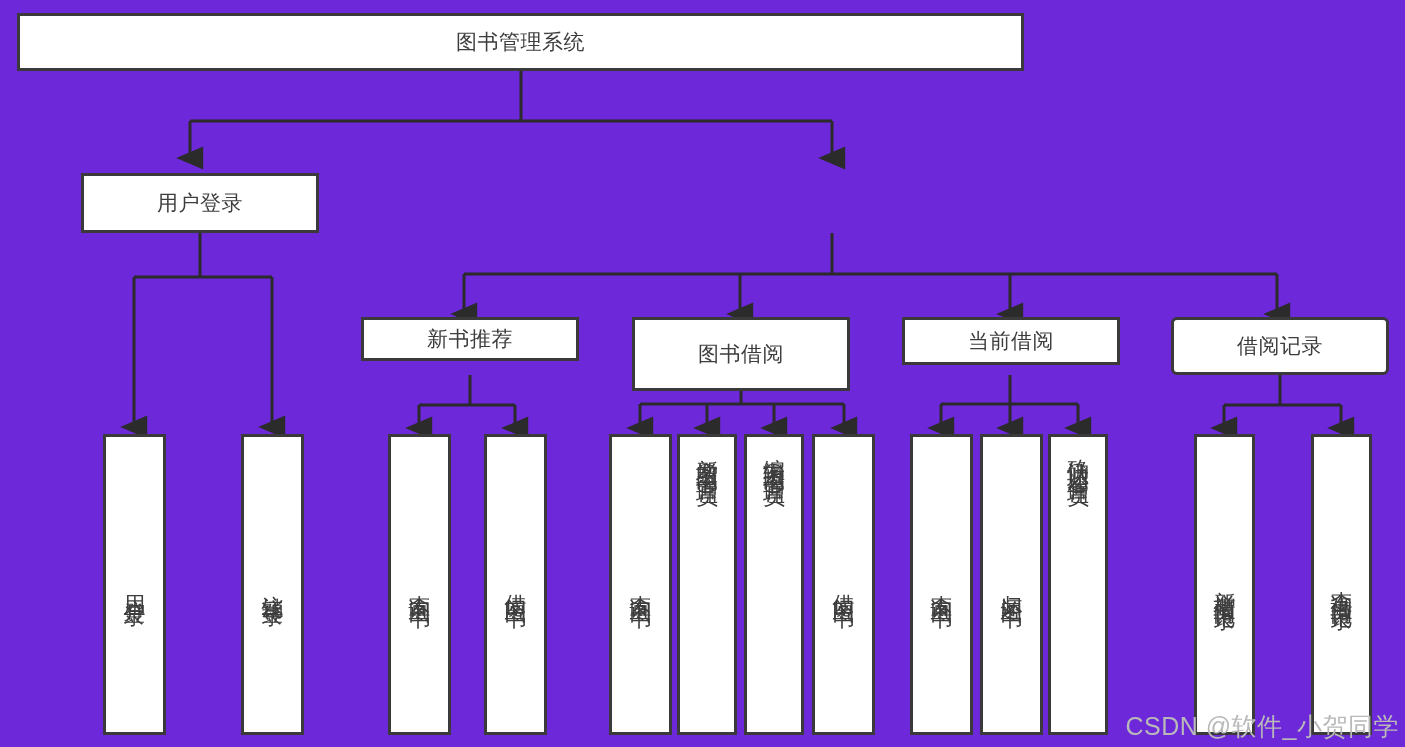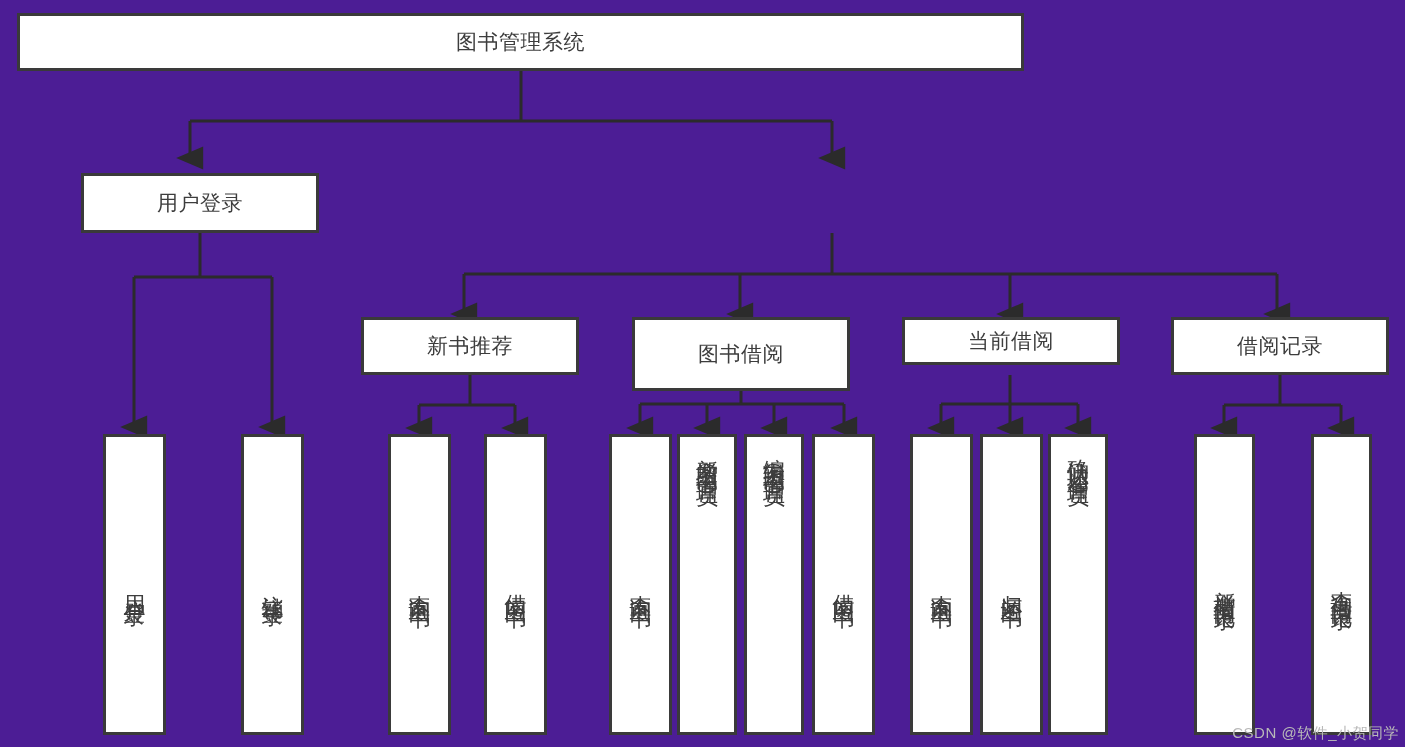--- a/index.html
+++ b/index.html
@@ -7,21 +7,21 @@
     padding: 0;
     background: #ffffff;
   }
   body {
     font-family: "Liberation Sans", "DejaVu Sans", sans-serif;
   }
   #canvas {
     position: relative;
     width: 1405px;
     height: 747px;
-    background: #4c1d95;
+    background: #6d28d9;
     overflow: hidden;
   }
   svg.edges {
     position: absolute;
     left: 0;
     top: 0;
     width: 1405px;
     height: 747px;
     pointer-events: none;
   }
@@ -56,21 +56,21 @@
     white-space: nowrap;
   }
   .node.vert.mid {
     align-items: center;
     padding-top: 0;
   }
   .watermark {
     position: absolute;
     right: 6px;
     bottom: 4px;
-    font-size: 15px;
+    font-size: 25px;
     color: #b9b9b9;
     letter-spacing: 0.5px;
     white-space: nowrap;
   }
 </style>
 </head>
 <body>
 
 <div id="canvas">
 
@@ -125,30 +125,30 @@
   </svg>
 
   <div class="node" style="left:17px; top:13px; width:1007px; height:58px;">
     <span class="lbl">图书管理系统</span>
   </div>
 
   <div class="node" style="left:81px; top:173px; width:238px; height:60px;">
     <span class="lbl">用户登录</span>
   </div>
 
-  <div class="node" style="left:361px; top:317px; width:218px; height:58px;">
+  <div class="node" style="left:361px; top:317px; width:218px; height:44px;">
     <span class="lbl">新书推荐</span>
   </div>
   <div class="node" style="left:632px; top:317px; width:218px; height:74px;">
     <span class="lbl">图书借阅</span>
   </div>
   <div class="node" style="left:902px; top:317px; width:218px; height:48px;">
     <span class="lbl">当前借阅</span>
   </div>
-  <div class="node" style="left:1171px; top:317px; width:218px; height:58px;">
+  <div class="node" style="left:1171px; top:317px; width:218px; height:58px;border-radius:6px;">
     <span class="lbl">借阅记录</span>
   </div>
 
   <div class="node vert mid" style="left:103px; top:434px; width:63px; height:301px;">
     <span class="lbl">用户登录</span>
   </div>
   <div class="node vert mid" style="left:241px; top:434px; width:63px; height:301px;">
     <span class="lbl">注销登录</span>
   </div>
 

